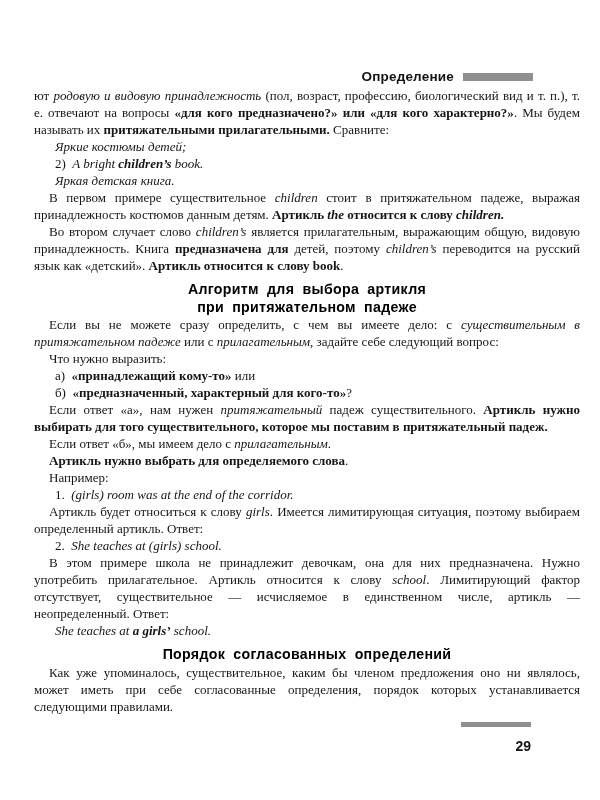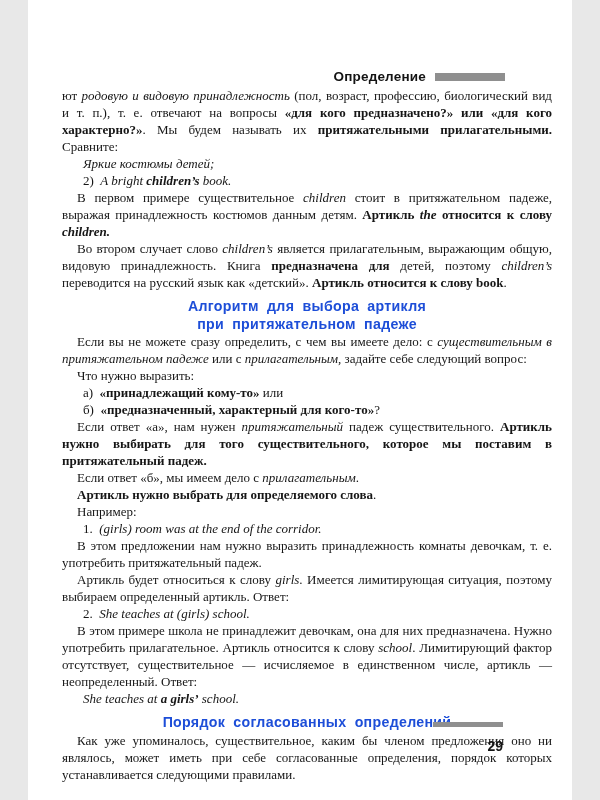--- a/index.html
+++ b/index.html
@@ -1,18 +1,18 @@
 <!DOCTYPE html>
 <html><head>
 <meta charset="utf-8">
 <style>
   html,body{margin:0;padding:0;background:#e8e8e8;}
   .page{
     position:relative;
-    width:544px;height:800px;
+    width:600px;height:800px;
     background:#ffffff;
     margin:0 auto;
     overflow:hidden;
     color:#161616;
     font-family:"Liberation Serif", serif;
   }
   
   .hdr{
     position:absolute;top:69px;right:67px;
     display:flex;align-items:center;gap:9px;
@@ -29,21 +29,21 @@
     text-align:justify;
   }
   .block{margin:0;}
   .paragraph{text-indent:15px;}
   .continuation{text-indent:0;}
   .example{margin-left:21px;text-align:left;}
   .heading,.heading-sub{
     text-align:center;text-indent:0;
     font-family:"Liberation Sans", sans-serif;
     font-weight:bold;font-size:14.2px;
-    letter-spacing:.3px;word-spacing:4px;color:#1d4ed8;
+    letter-spacing:.3px;word-spacing:4px;color:#000000;
   }
   .heading{margin-top:7px;margin-bottom:1px;}
   .heading-sub{}
   .it{font-style:italic;}
   .bd{font-weight:bold;}
   .bi{font-weight:bold;font-style:italic;}
   
   .ftr-bar{position:absolute;top:722px;right:69px;width:70px;height:5px;background:#8f8f8f;}
   .ftr-num{
     position:absolute;top:728px;right:69px;width:70px;
@@ -59,34 +59,34 @@
 
   <div class="hdr">
     <span class="hdr-label">Определение</span>
     <span class="hdr-bar"></span>
   </div>
 
   <div class="body">
       <div class="block continuation"><span>ют </span><span class="it">родовую и видовую принадлежность</span><span> (пол, возраст, профессию, биологический вид и т. п.), т. е. отвечают на вопросы </span><span class="bd">«для кого предназначено?» или «для кого характерно?»</span><span>. Мы будем называть их </span><span class="bd">притяжательными прилагательными.</span><span> Сравните:</span></div>
       <div class="block example"><span class="it">Яркие костюмы детей;</span></div>
       <div class="block example"><span>2)&nbsp;&nbsp;</span><span class="it">A bright </span><span class="bi">children’s</span><span class="it"> book.</span></div>
+      <div class="block example"><span class="it">Яркая детская книга.</span></div>
       <div class="block paragraph"><span>В первом примере существительное </span><span class="it">children</span><span> стоит в притяжательном падеже, выражая принадлежность костюмов данным детям. </span><span class="bd">Артикль </span><span class="bi">the</span><span class="bd"> относится к слову </span><span class="bi">children.</span></div>
       <div class="block paragraph"><span>Во втором случает слово </span><span class="it">children’s</span><span> является прилагательным, выражающим общую, видовую принадлежность. Книга </span><span class="bd">предназначена для</span><span> детей, поэтому </span><span class="it">children’s</span><span> переводится на русский язык как «детский». </span><span class="bd">Артикль относится к слову book</span><span>.</span></div>
       <div class="block heading"><span>Алгоритм для выбора артикля</span></div>
       <div class="block heading-sub"><span>при притяжательном падеже</span></div>
       <div class="block paragraph"><span>Если вы не можете сразу определить, с чем вы имеете дело: с </span><span class="it">существительным в притяжательном падеже</span><span> или с </span><span class="it">прилагательным</span><span>, задайте себе следующий вопрос:</span></div>
       <div class="block paragraph"><span>Что нужно выразить:</span></div>
       <div class="block example"><span>а)&nbsp;&nbsp;</span><span class="bd">«принадлежащий кому-то»</span><span> или</span></div>
       <div class="block example"><span>б)&nbsp;&nbsp;</span><span class="bd">«предназначенный, характерный для кого-то»</span><span>?</span></div>
       <div class="block paragraph"><span>Если ответ «а», нам нужен </span><span class="it">притяжательный</span><span> падеж существительного. </span><span class="bd">Артикль нужно выбирать для того существительного, которое мы поставим в притяжательный падеж.</span></div>
       <div class="block paragraph"><span>Если ответ «б», мы имеем дело с </span><span class="it">прилагательным</span><span>.</span></div>
       <div class="block paragraph"><span class="bd">Артикль нужно выбрать для определяемого слова</span><span>.</span></div>
       <div class="block paragraph"><span>Например:</span></div>
       <div class="block example"><span>1.&nbsp;&nbsp;</span><span class="it">(girls) room was at the end of the corridor.</span></div>
-      <div class="block paragraph"><span>В этом предложении нам нужно выразить принадлежность комнаты девочкам, т. е. употребить притяжательный падеж.</span></div>
       <div class="block paragraph"><span>Артикль будет относиться к слову </span><span class="it">girls</span><span>. Имеется лимитирующая ситуация, поэтому выбираем определенный артикль. Ответ:</span></div>
       <div class="block example"><span>2.&nbsp;&nbsp;</span><span class="it">She teaches at (girls) school.</span></div>
       <div class="block paragraph"><span>В этом примере школа не принадлежит девочкам, она для них предназначена. Нужно употребить прилагательное. Артикль относится к слову </span><span class="it">school</span><span>. Лимитирующий фактор отсутствует, существительное — исчисляемое в единственном числе, артикль — неопределенный. Ответ:</span></div>
       <div class="block example"><span class="it">She teaches at </span><span class="bi">a girls’</span><span class="it"> school.</span></div>
       <div class="block heading"><span>Порядок согласованных определений</span></div>
       <div class="block paragraph"><span>Как уже упоминалось, существительное, каким бы членом предложения оно ни являлось, может иметь при себе согласованные определения, порядок которых устанавливается следующими правилами.</span></div>
     </div>
 
   <span class="ftr-bar"></span>
   <div class="ftr-num">29</div>

